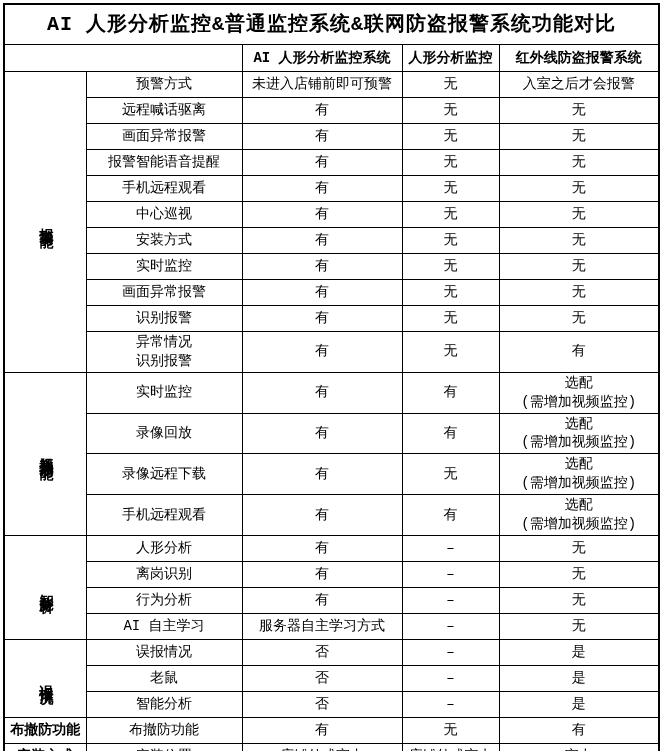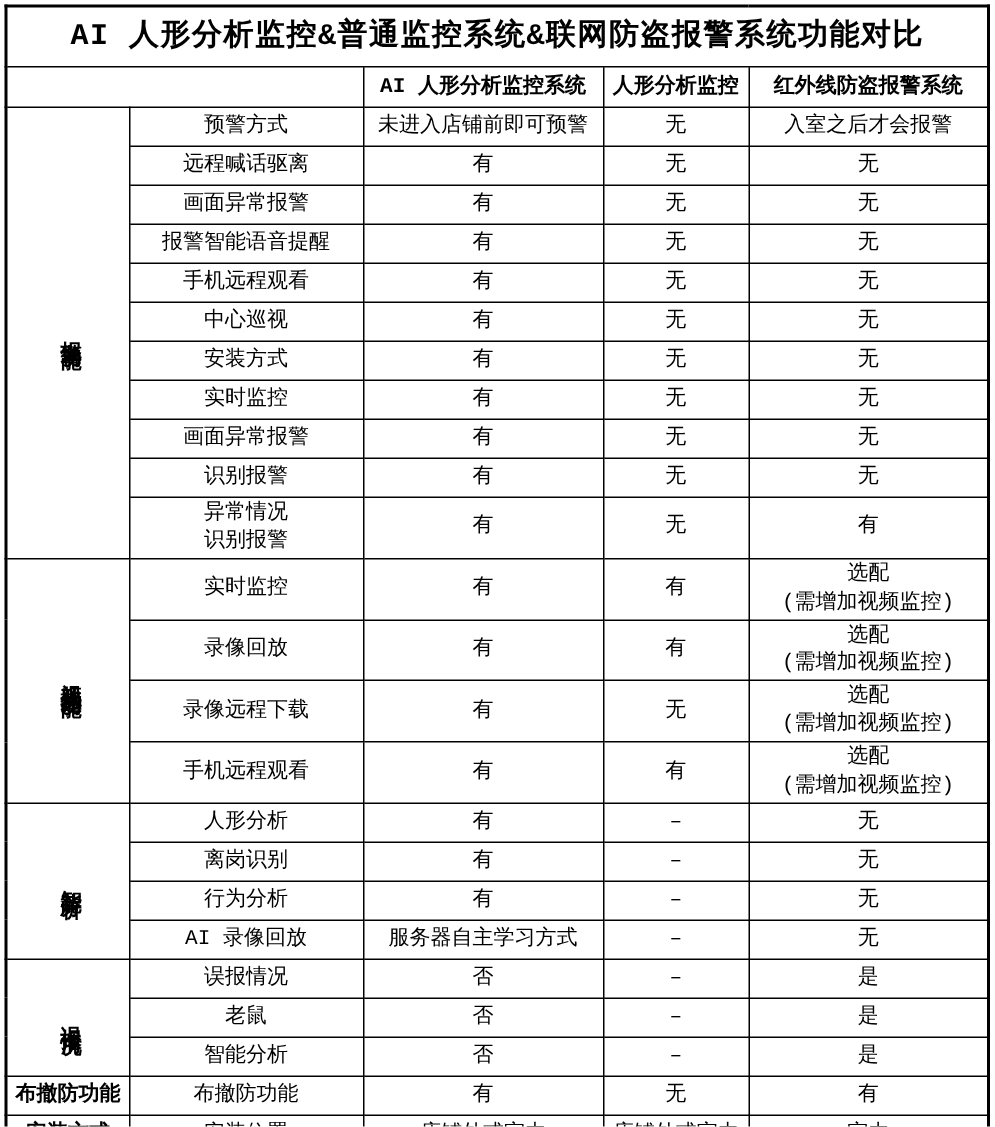--- a/index.html
+++ b/index.html
@@ -193,21 +193,21 @@
           <td>–</td>
           <td>无</td>
         </tr>
         <tr>
           <td>行为分析</td>
           <td>有</td>
           <td>–</td>
           <td>无</td>
         </tr>
         <tr>
-          <td>AI 录像回放</td>
+          <td>AI 自主学习</td>
           <td>服务器自主学习方式</td>
           <td>–</td>
           <td>无</td>
         </tr>
         <tr>
           <td class="group-cell" rowspan="3"><span class="vlabel">误报情况</span></td>
           <td>误报情况</td>
           <td>否</td>
           <td>–</td>
           <td>是</td>

